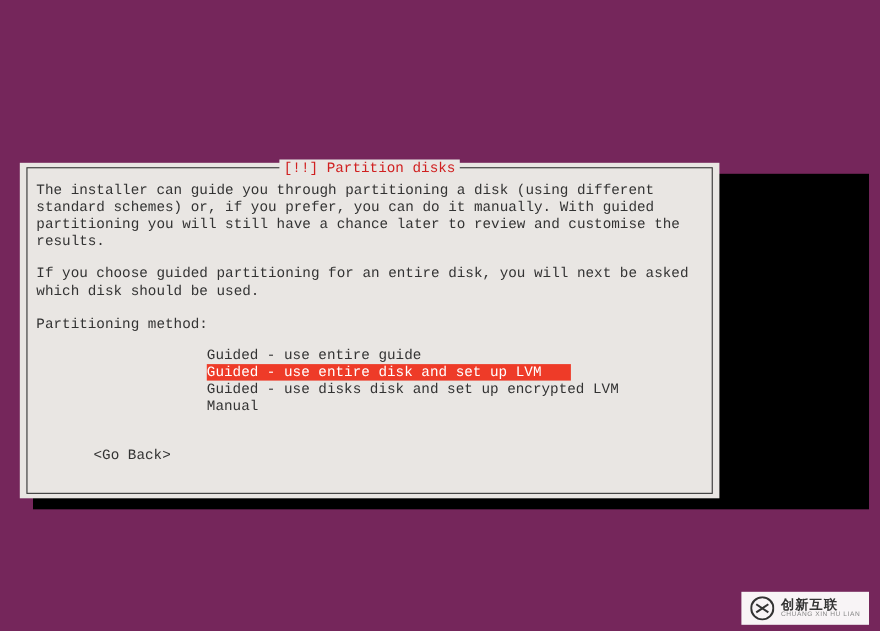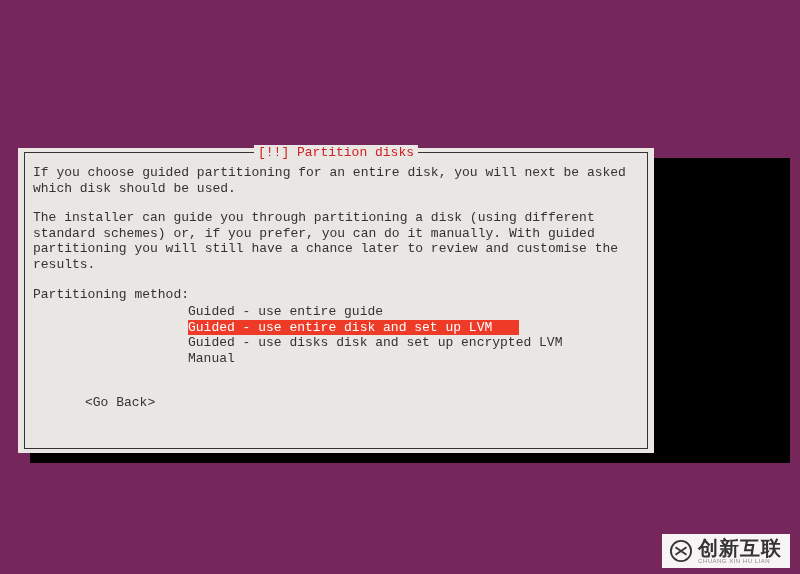--- a/index.html
+++ b/index.html
@@ -100,43 +100,43 @@
       width: 22px;
       height: 22px;
     }
     .watermark-text {
       display: flex;
       flex-direction: column;
       font-family: Arial, sans-serif;
       line-height: 1;
     }
     .wm-main {
-      font-size: 20px;
+      font-size: 12px;
       font-weight: bold;
       color: #333;
       letter-spacing: 1px;
     }
     .wm-sub {
       font-size: 6px;
       color: #888;
       letter-spacing: 0.5px;
     }
   </style>
 </head>
 <body>
 
 <div class="shadow"></div>
 
 <div class="dialog">
   <div class="dialog-inner">
     <span class="dialog-title">[!!] Partition disks</span>
     <div class="dialog-content">
+      <div class="para">The installer can guide you through partitioning a disk (using different standard schemes) or, if you prefer, you can do it manually. With guided partitioning you will still have a chance later to review and customise the results.</div>
       <div class="para">If you choose guided partitioning for an entire disk, you will next be asked which disk should be used.</div>
-      <div class="para">The installer can guide you through partitioning a disk (using different standard schemes) or, if you prefer, you can do it manually. With guided partitioning you will still have a chance later to review and customise the results.</div>
-      <div class="para" style="margin-bottom:2px;">Partitioning method:</div>
+      <div class="para" style="margin-bottom:13px;">Partitioning method:</div>
       <div class="menu-list">
         <div><span class="menu-item">Guided - use entire guide</span></div>
         <div><span class="menu-item selected">Guided - use entire disk and set up LVM</span></div>
         <div><span class="menu-item">Guided - use disks disk and set up encrypted LVM</span></div>
         <div><span class="menu-item">Manual</span></div>
       </div>
       <div class="go-back">&lt;Go Back&gt;</div>
     </div>
   </div>
 </div>

